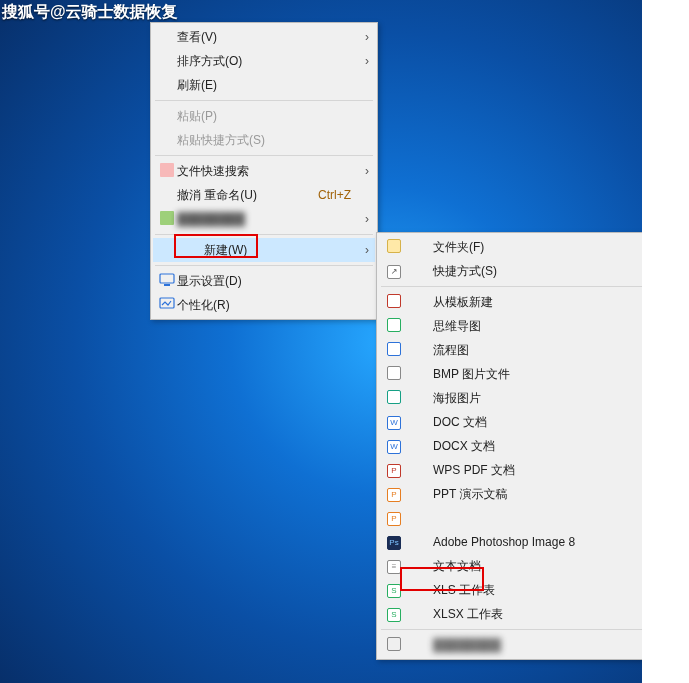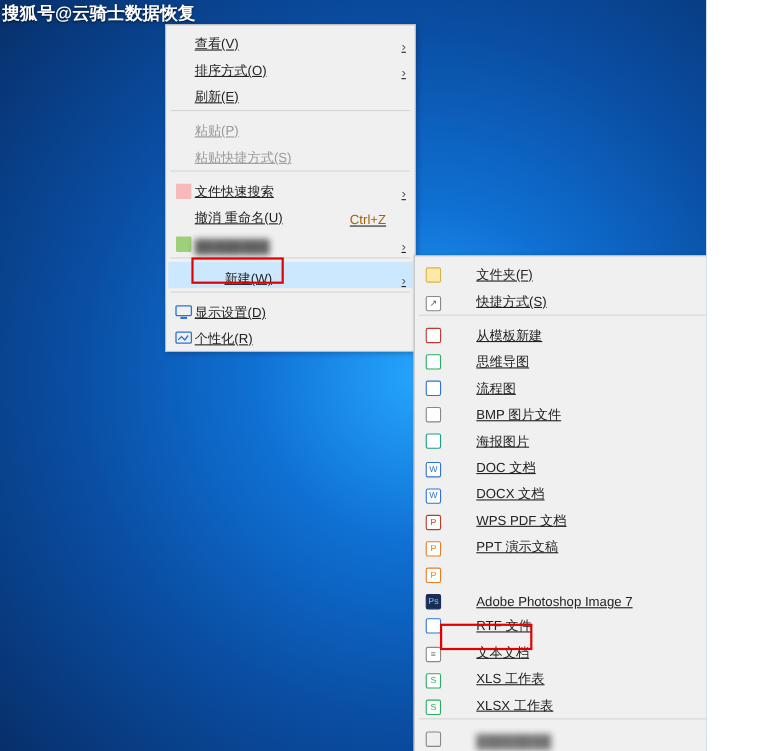--- a/index.html
+++ b/index.html
@@ -40,26 +40,25 @@
     border: 1px solid #bbb;
     padding: 2px;
   }
   .menu1 {
     top: 22px;
     left: 150px;
     width: 222px;
   }
   .item {
     display: flex;
-    align-items: flex-end;
+    align-items: center;
     height: 24px;
     padding: 0 6px 0 4px;
     color: #222;
     position: relative;
-    text-decoration: underline;
   }
   .item.disabled { color: #999; }
   .item .ico {
     width: 20px;
     text-align: center;
     font-size: 12px;
     line-height: 1;
   }
   .item .lbl { flex: 1; white-space: nowrap; }
   .item .hint { color: #a16207; padding-right: 8px; }
@@ -274,25 +273,21 @@
     </div>
     <div class="item">
       <span class="ico"><span class="fi tint-orange">P</span></span>
       <span class="lbl">PPT 演示文稿</span>
     </div>
     <div class="item">
       <span class="ico"><span class="fi tint-orange">P</span></span>
     </div>
     <div class="item">
       <span class="ico"><span class="fi tint-deepblue" style="color:#7fc3ff">Ps</span></span>
-      <span class="lbl">Adobe Photoshop Image 7</span>
-    </div>
-    <div class="item">
-      <span class="ico"><span class="fi tint-blue"></span></span>
-      <span class="lbl">RTF 文件</span>
+      <span class="lbl">Adobe Photoshop Image 8</span>
     </div>
     <div class="item">
       <span class="ico"><span class="fi tint-gray">≡</span></span>
       <span class="lbl">文本文档</span>
     </div>
     <div class="item">
       <span class="ico"><span class="fi tint-green">S</span></span>
       <span class="lbl">XLS 工作表</span>
     </div>
     <div class="item">

